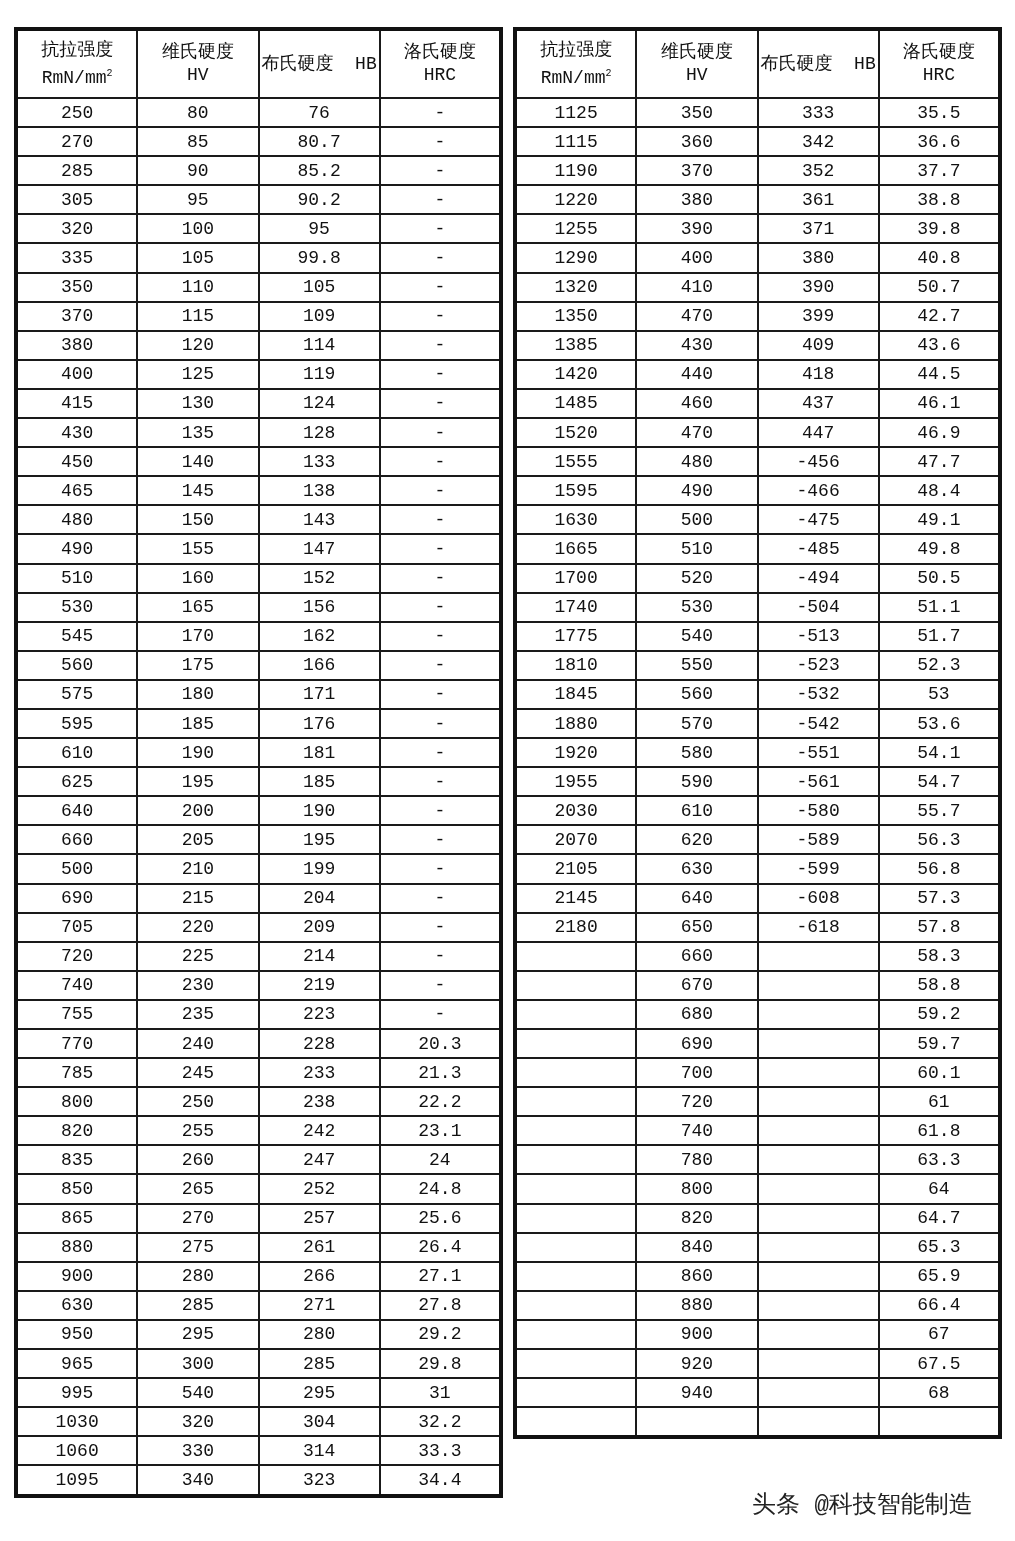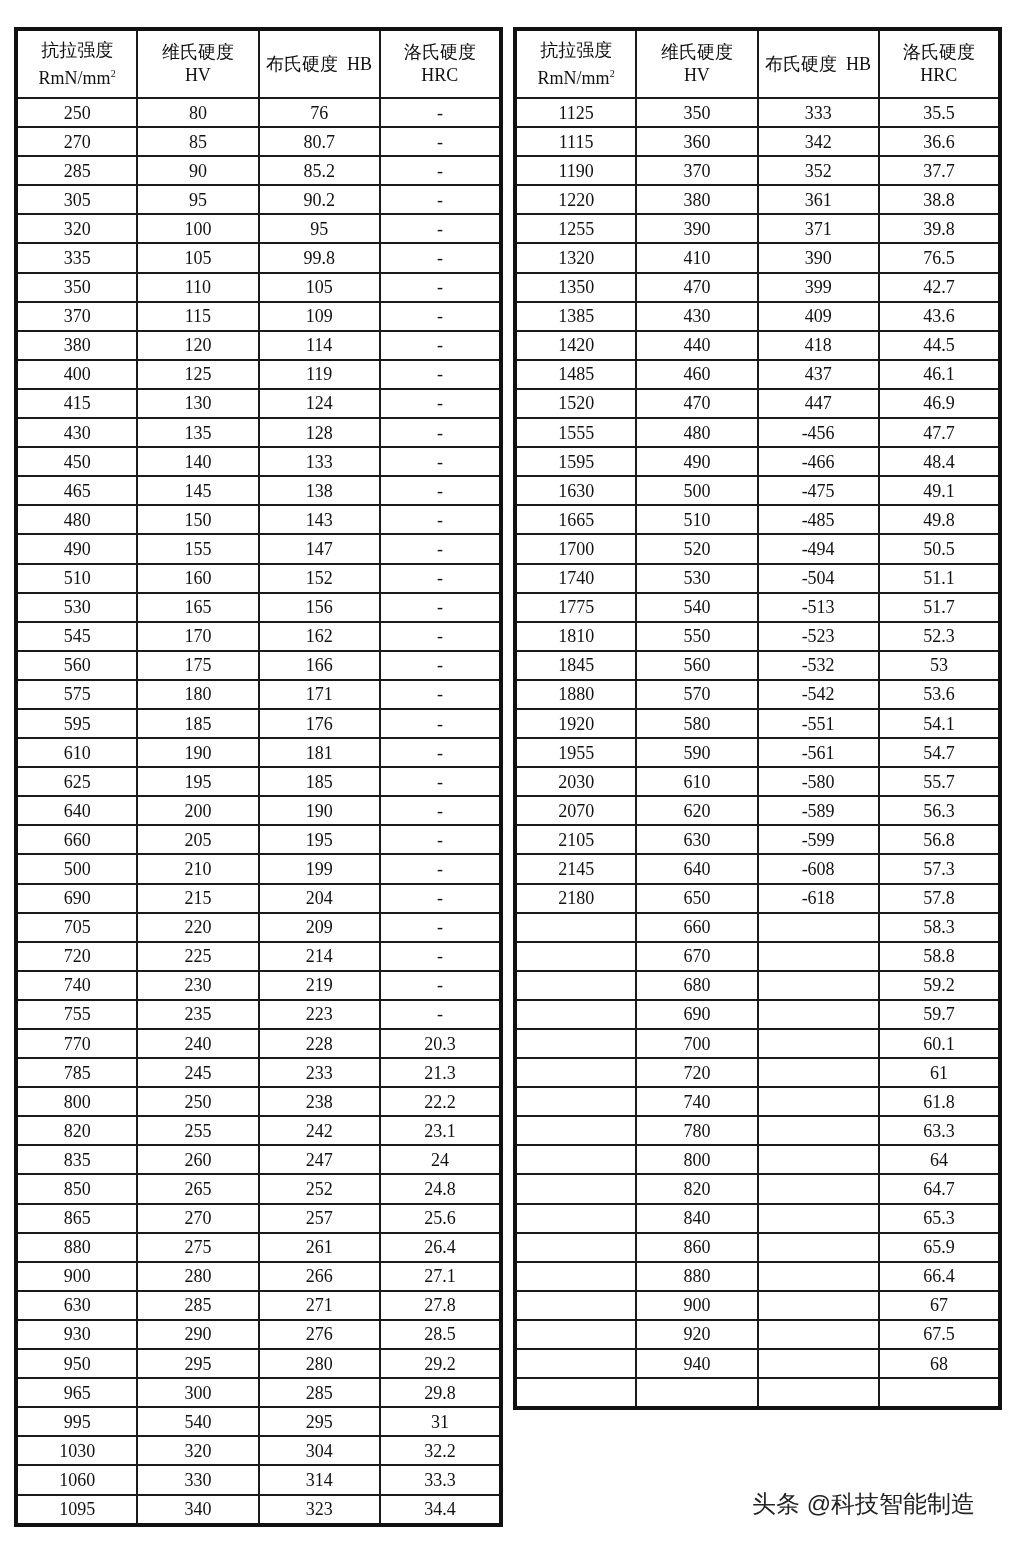--- a/index.html
+++ b/index.html
@@ -1,31 +1,31 @@
 <!DOCTYPE html>
 <html><head>
   <meta charset="utf-8">
   <style>
     html, body { margin: 0; padding: 0; background: #ffffff; }
     body { width: 1015px; height: 1541px; position: relative; overflow: hidden;
            font-family: "Liberation Serif", "DejaVu Serif", serif; color: #111; }
-    .sheet { position: absolute; left: 14px; top: 27px; width: 988px; height: 1502px; }
+    .sheet { position: absolute; left: 14px; top: 27px; width: 988px; height: 1502px; font-family: Liberation Mono, monospace; }
     .tbl { position: absolute; top: 0; border-collapse: collapse; table-layout: fixed;
            border: 4px solid #111; }
     .tbl.left { left: 0; width: 489px; }
     .tbl.right { left: 499px; width: 489px; }
     .tbl col { width: 25%; }
     .tbl th, .tbl td { border: 2px solid #1a1a1a; text-align: center; padding: 0;
            font-weight: normal; font-size: 18px; line-height: 1; }
     .tbl th { height: 66px; font-size: 18px; line-height: 23px; }
     .tbl td { height: 27.1px; }
     .tbl th .hl { display: block; }
     .tbl th sup { font-size: 10px; vertical-align: 7px; }
     .divider-gap { position: absolute; left: 489px; top: 0; width: 10px; height: 1502px; background: #fff; }
-    .watermark { position: absolute; left: 752px; top: 1488px; font-family: Liberation Sans, sans-serif;
+    .watermark { position: absolute; left: 752px; top: 1488px; font-family: Liberation Mono, monospace;
            font-size: 24px; color: #222; letter-spacing: 0px; white-space: nowrap;
            text-shadow: 0 0 2px #fff, 0 0 2px #fff; }
   </style>
 </head>
 <body>
 
 <div class="sheet">
   <table class="tbl left">
     <colgroup>
         <col>
@@ -299,26 +299,20 @@
           <td>266</td>
           <td>27.1</td>
         </tr>
         <tr>
           <td>630</td>
           <td>285</td>
           <td>271</td>
           <td>27.8</td>
         </tr>
         <tr>
-          <td>930</td>
-          <td>290</td>
-          <td>276</td>
-          <td>28.5</td>
-        </tr>
-        <tr>
           <td>950</td>
           <td>295</td>
           <td>280</td>
           <td>29.2</td>
         </tr>
         <tr>
           <td>965</td>
           <td>300</td>
           <td>285</td>
           <td>29.8</td>
@@ -403,24 +397,30 @@
           <td>361</td>
           <td>38.8</td>
         </tr>
         <tr>
           <td>1255</td>
           <td>390</td>
           <td>371</td>
           <td>39.8</td>
         </tr>
         <tr>
+          <td>1290</td>
+          <td>400</td>
+          <td>380</td>
+          <td>40.8</td>
+        </tr>
+        <tr>
           <td>1320</td>
           <td>410</td>
           <td>390</td>
-          <td>76.5</td>
+          <td>50.7</td>
         </tr>
         <tr>
           <td>1350</td>
           <td>470</td>
           <td>399</td>
           <td>42.7</td>
         </tr>
         <tr>
           <td>1385</td>
           <td>430</td>

